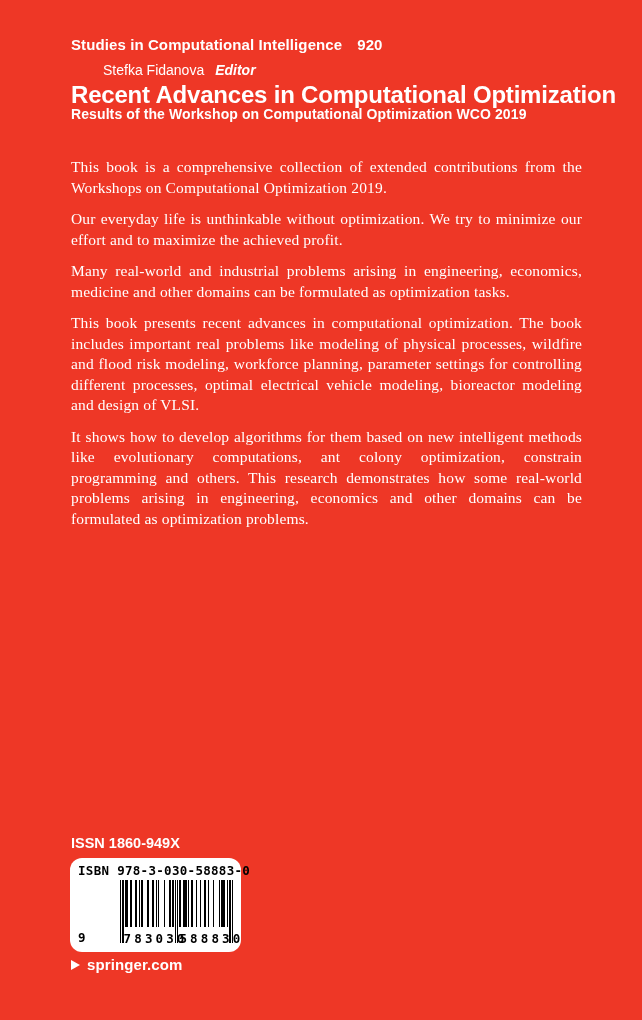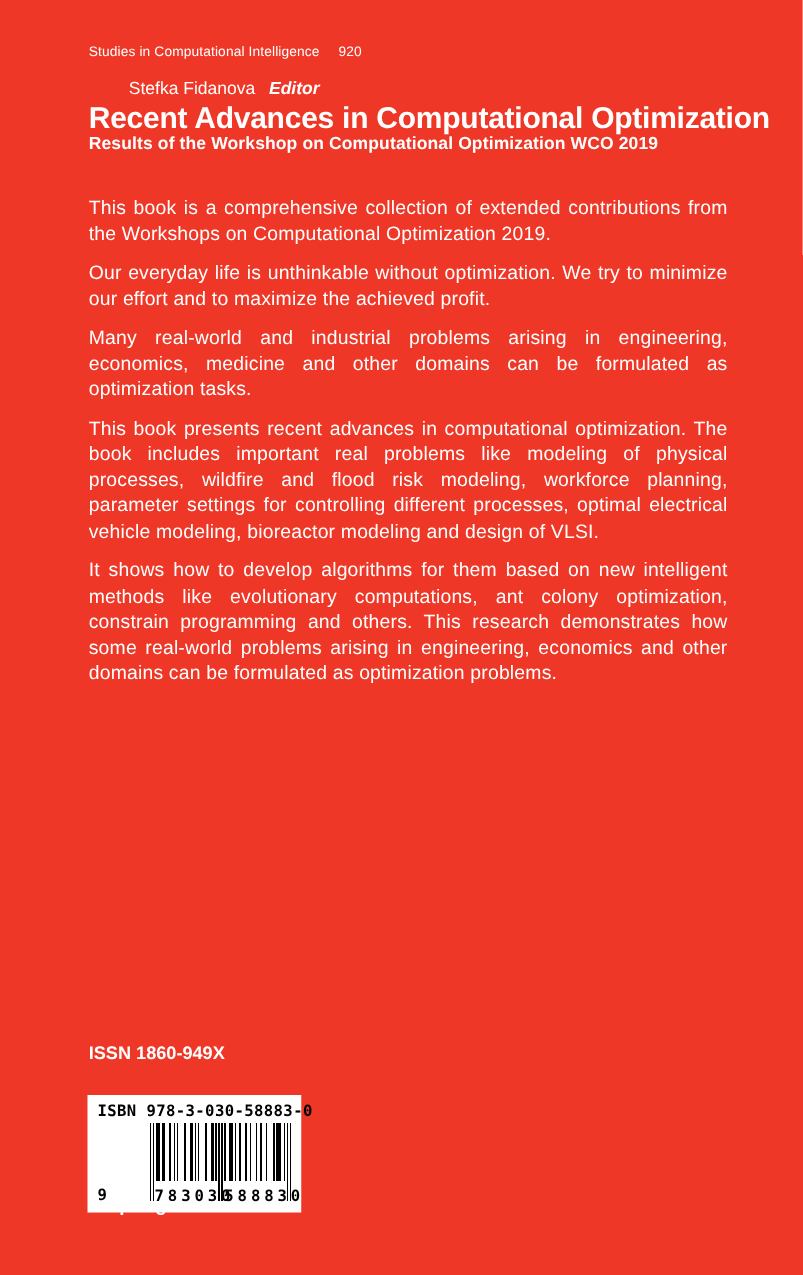--- a/index.html
+++ b/index.html
@@ -16,22 +16,22 @@
     height: 1020px;
     background: var(--bg, #ee3726);
     color: var(--fg, #ffffff);
   }
 
   
   .series {
     position: absolute;
     left: 71px;
     top: 36px;
-    font-size: 11px;
-    font-weight: normal;
+    font-size: 15px;
+    font-weight: bold;
     letter-spacing: 0.1px;
   }
   .series .vol { margin-left: 15px; }
   .author-line {
     position: absolute;
     left: 71px;
     top: 62px;
     font-size: 14px;
     margin-left: 32px;
   }
@@ -60,46 +60,47 @@
     letter-spacing: 0.1px;
     white-space: nowrap;
   }
 
   
   .description {
     position: absolute;
     left: 71px;
     top: 157px;
     width: 511px;
-    font-family: Liberation Sans, sans-serif;
+    font-family: Liberation Serif, serif;
     font-size: 15.5px;
     line-height: 20.5px;
     letter-spacing: 0.15px;
     text-align: justify;
     color: var(--fg, #ffffff);
   }
   .description p { margin: 0 0 11px 0; }
 
   
   .issn {
     position: absolute;
     left: 71px;
     top: 835px;
     font-size: 14.5px;
     font-weight: bold;
   }
   .barcode-box {
     position: absolute;
     left: 70px;
-    top: 876px;
+    top: 858px;
     width: 171px;
     height: 94px;
     box-sizing: border-box;
     background: var(--barcode-bg, #ffffff);
     padding: 5px 8px 6px 8px;
+    border-radius: 12px;
   }
   .isbn-text {
     font-family: "DejaVu Sans Mono", monospace;
     font-size: 12.5px;
     font-weight: bold;
     letter-spacing: 0.3px;
     color: var(--bars, #000000);
     text-align: center;
     white-space: nowrap;
     line-height: 15px;

